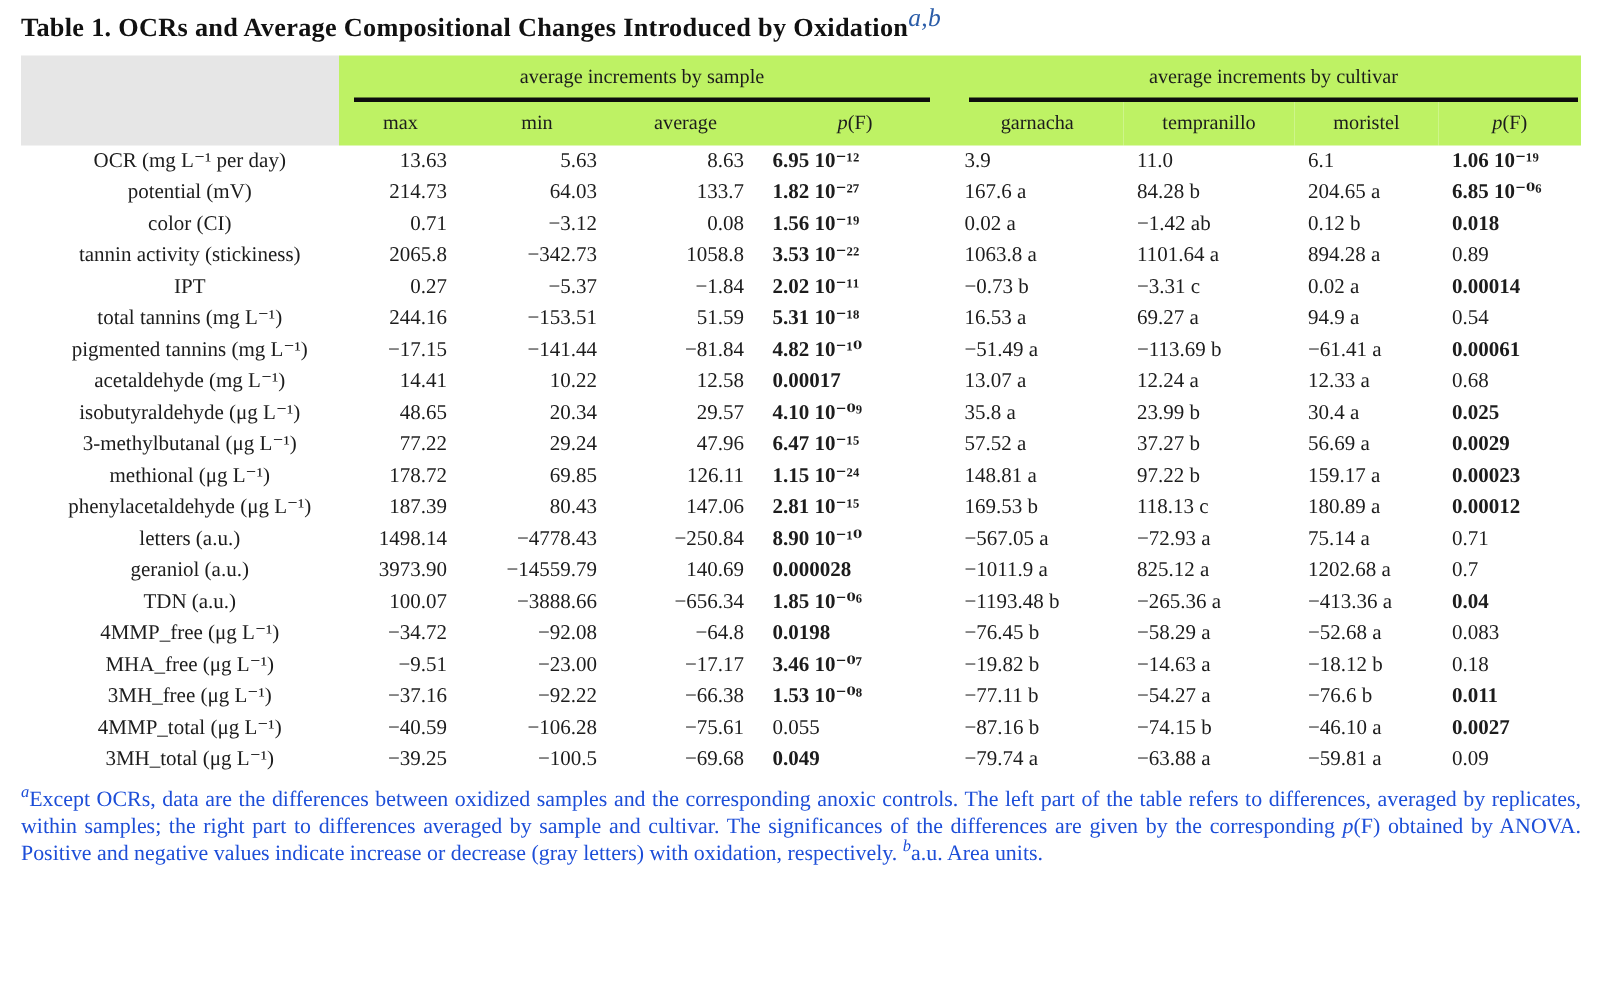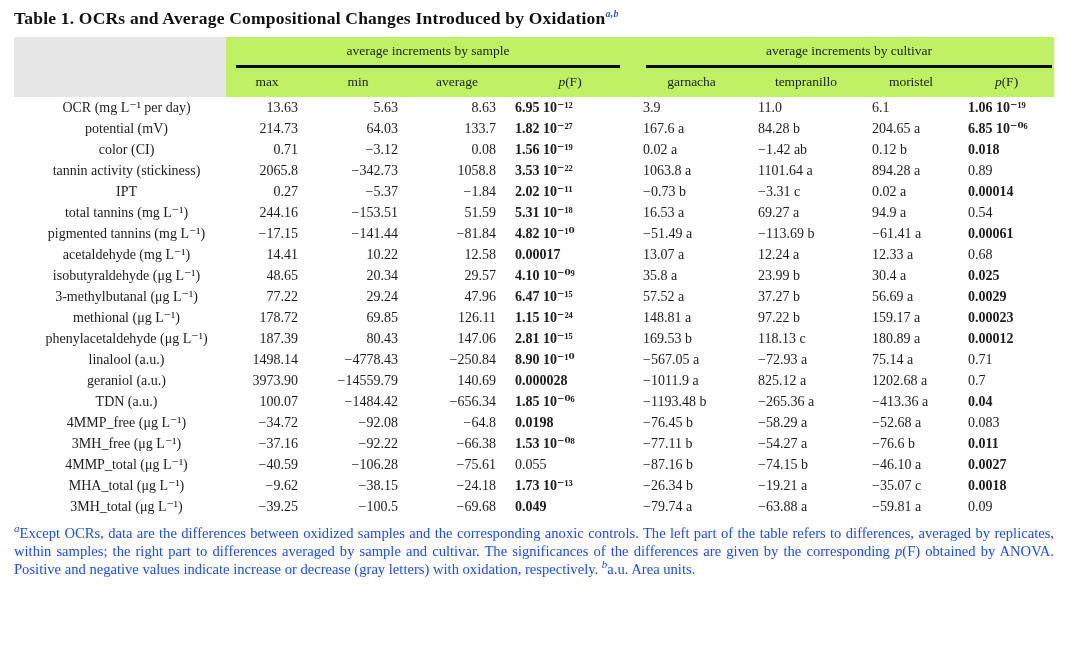--- a/index.html
+++ b/index.html
@@ -7,22 +7,22 @@
     width:1067px;height:661px;background:#ffffff;
     font-family:"Liberation Serif","DejaVu Serif",serif;
     color:#1c1c1c;overflow:hidden;
   }
   .page{padding:6px 0 0 0;}
   .title{
     margin:2px 0 8px 14px;
     font-size:17.5px;font-weight:bold;letter-spacing:.2px;color:#111;
   }
   .title .sup{
-    font-style:italic;font-size:10px;vertical-align:super;line-height:0;
-    font-weight:bold;
+    font-style:italic;font-size:17px;vertical-align:super;line-height:0;
+    font-weight:normal;
   }
   table{
     border-collapse:collapse;table-layout:fixed;
     width:1040px;margin-left:14px;
   }
   thead th{
     background:#bef264;font-weight:normal;font-size:13.5px;color:#1c1c1c;
     padding:0;vertical-align:bottom;
   }
   th.spanner{padding-top:4px;}
@@ -232,21 +232,21 @@
       <td class="num">80.43</td>
       <td class="num">147.06</td>
       <td class="pf bold">2.81 10⁻¹⁵</td>
       <td class="cult">169.53 b</td>
       <td class="cult">118.13 c</td>
       <td class="cult">180.89 a</td>
       <td class="pf bold">0.00012</td>
     </tr>
 
     <tr>
-      <td class="label">linalool (a.u.)</td>
+      <td class="label">letters (a.u.)</td>
       <td class="num">1498.14</td>
       <td class="num">−4778.43</td>
       <td class="num">−250.84</td>
       <td class="pf bold">8.90 10⁻¹⁰</td>
       <td class="cult">−567.05 a</td>
       <td class="cult">−72.93 a</td>
       <td class="cult">75.14 a</td>
       <td class="pf">0.71</td>
     </tr>
 
@@ -258,41 +258,52 @@
       <td class="pf bold">0.000028</td>
       <td class="cult">−1011.9 a</td>
       <td class="cult">825.12 a</td>
       <td class="cult">1202.68 a</td>
       <td class="pf">0.7</td>
     </tr>
 
     <tr>
       <td class="label">TDN (a.u.)</td>
       <td class="num">100.07</td>
-      <td class="num">−1484.42</td>
+      <td class="num">−3888.66</td>
       <td class="num">−656.34</td>
       <td class="pf bold">1.85 10⁻⁰⁶</td>
       <td class="cult">−1193.48 b</td>
       <td class="cult">−265.36 a</td>
       <td class="cult">−413.36 a</td>
       <td class="pf bold">0.04</td>
     </tr>
 
     <tr>
       <td class="label">4MMP_free (μg L⁻¹)</td>
       <td class="num">−34.72</td>
       <td class="num">−92.08</td>
       <td class="num">−64.8</td>
       <td class="pf bold">0.0198</td>
       <td class="cult">−76.45 b</td>
       <td class="cult">−58.29 a</td>
       <td class="cult">−52.68 a</td>
       <td class="pf">0.083</td>
     </tr>
 
+    <tr>
+      <td class="label">MHA_free (μg L⁻¹)</td>
+      <td class="num">−9.51</td>
+      <td class="num">−23.00</td>
+      <td class="num">−17.17</td>
+      <td class="pf bold">3.46 10⁻⁰⁷</td>
+      <td class="cult">−19.82 b</td>
+      <td class="cult">−14.63 a</td>
+      <td class="cult">−18.12 b</td>
+      <td class="pf">0.18</td>
+    </tr>
 
     <tr>
       <td class="label">3MH_free (μg L⁻¹)</td>
       <td class="num">−37.16</td>
       <td class="num">−92.22</td>
       <td class="num">−66.38</td>
       <td class="pf bold">1.53 10⁻⁰⁸</td>
       <td class="cult">−77.11 b</td>
       <td class="cult">−54.27 a</td>
       <td class="cult">−76.6 b</td>
@@ -304,31 +315,20 @@
       <td class="num">−40.59</td>
       <td class="num">−106.28</td>
       <td class="num">−75.61</td>
       <td class="pf">0.055</td>
       <td class="cult">−87.16 b</td>
       <td class="cult">−74.15 b</td>
       <td class="cult">−46.10 a</td>
       <td class="pf bold">0.0027</td>
     </tr>
 
-    <tr>
-      <td class="label">MHA_total (μg L⁻¹)</td>
-      <td class="num">−9.62</td>
-      <td class="num">−38.15</td>
-      <td class="num">−24.18</td>
-      <td class="pf bold">1.73 10⁻¹³</td>
-      <td class="cult">−26.34 b</td>
-      <td class="cult">−19.21 a</td>
-      <td class="cult">−35.07 c</td>
-      <td class="pf bold">0.0018</td>
-    </tr>
 
     <tr>
       <td class="label">3MH_total (μg L⁻¹)</td>
       <td class="num">−39.25</td>
       <td class="num">−100.5</td>
       <td class="num">−69.68</td>
       <td class="pf bold">0.049</td>
       <td class="cult">−79.74 a</td>
       <td class="cult">−63.88 a</td>
       <td class="cult">−59.81 a</td>

